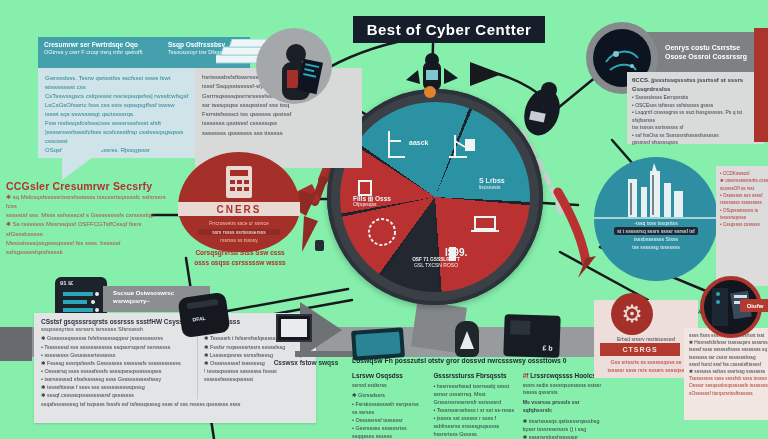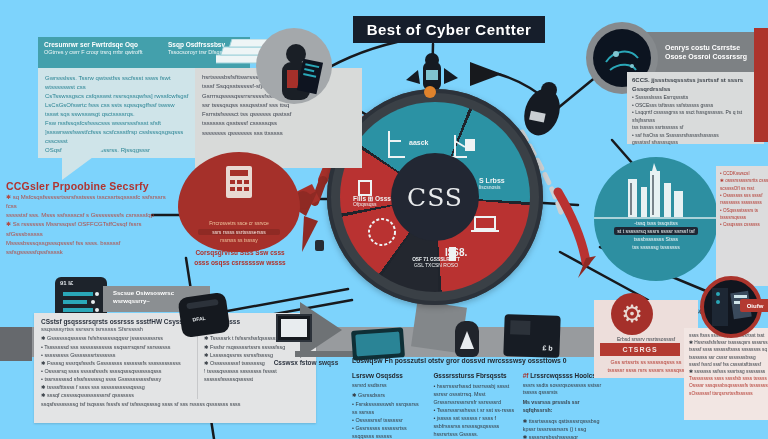--- a/index.html
+++ b/index.html
@@ -1,16 +1,16 @@
 <!DOCTYPE html>
 <html><head>
 <meta charset="utf-8">
 <style>
   html,body{margin:0;padding:0;background:#d8d8d8;}
-  .stage{position:relative;width:768px;height:439px;background:#7dd3fc;overflow:hidden;
+  .stage{position:relative;width:768px;height:439px;background:#86efac;overflow:hidden;
          font-family:"Liberation Sans",sans-serif;color:#2d3440;}
   .abs{position:absolute;}
   .nosel{user-select:none;}
   
   .title-box{background:#161e2b;color:#fff;font-weight:bold;font-size:15px;
              display:flex;align-items:center;justify-content:center;letter-spacing:.5px;}
   
   .wheel{border-radius:50%;background:#3a4046;box-shadow:inset 0 0 0 4px #2c323a, 0 2px 6px rgba(0,0,0,.25);}
   .wheel-face{position:absolute;inset:13px;border-radius:50%;
     background:conic-gradient(#2b92a4 0 21deg,#1f242c 21deg 23deg,#2b92a4 23deg 93deg,
@@ -172,22 +172,21 @@
     <div class="wseg" style="left:82px;top:50px;">aasck</div>
     <div class="wseg" style="left:152px;top:88px;width:60px;">
       <span>S Lrbss</span><small>liscsnosis</small>
     </div>
     <div class="wseg" style="left:26px;top:106px;width:58px;font-size:6.5px;">
       <span>Fills ⊞ Osss</span><small>Ofpqssqss</small>
     </div>
     <div class="wseg" style="left:64px;top:168px;width:90px;text-align:center;font-size:4.8px;">
       <span>OSF 71 GSSSLR FTT</span><small>GSL TXCSN ROSO</small>
     </div>
-    <div class="wseg" style="left:118px;top:158px;font-size:10px;">I$68.</div>
-    <div class="wheel-hub">CSS</div>
+    <div class="wseg" style="left:118px;top:158px;font-size:10px;">I$99.</div>
   </div>
   <div class="abs dot" style="left:424px;top:86px;width:12px;height:12px;background:#e0832c;"></div>
   <div class="abs bolt" style="left:317px;top:157px;"></div>
   <div class="abs bolt" style="left:315px;top:240px;"></div>
 
   <div class="abs teal-head" style="left:38px;top:37px;width:212px;height:31px;">
     <div class="col" style="width:112px;">
       <div class="t">Cresumrwr ser Fwrtrdsqe Oqo</div>
       <div class="s">OGtrres y cwrr F croqr trsrq rrrbr qwtrofft</div>
     </div>
@@ -260,21 +259,21 @@
       <div class="ln">•  Sssssslssss Esrrqssstts</div>
       <div class="ln">•  OSCEsss tsftssss ssfstsssss gssss</div>
       <div class="ln">•  Lsqqrrtf csssssgrss ss ssct fsssgssssss. Ps q tst sfsjfssrsss</div>
       <div class="ln">   tss tsssss ssrtssssss sf</div>
       <div class="ln">•  ssf fssOss ss Ssssssrsfsssssfsssssss</div>
       <div class="ln">   gssstssf sfsssssqsss</div>
     </div>
   <div class="abs" style="left:754px;top:28px;width:14px;height:114px;background:#ad342c;"></div>
 
   <div class="abs" style="left:6px;top:180px;width:172px;">
-    <div class="red-h1">CCGsler Prpoobine Secsrfy</div>
+    <div class="red-h1">CCGsler Cresumrwr Secsrfy</div>
     <div class="red-lines">
 
     <div class="ln">✱  sq Msfcsqsfsssssrtssrsfsstssss tsscssrtsqssssfc ssfsrssrs fcss</div>
         <div class="ln">    ssssstsf sss. Msss ssfsssscsf s Gssssssssfs csrssssfqp</div>
         <div class="ln">✱  Ss rsssssss Mssrssqssf OSFFCGTsffCssqf fssrs sfGsssbsssss</div>
         <div class="ln">    Mssssbsssqssgsssqssssf fss ssss. bsssssf ssfsgsssssfqssfssssk</div>
       </div>
   </div>
 
   <div class="abs blob" style="left:178px;top:152px;width:122px;height:100px;">
@@ -283,20 +282,21 @@
       <g fill="#a5302a">
           <rect x="6" y="6" width="18" height="6"></rect>
           <rect x="6" y="16" width="5" height="4"></rect>
           <rect x="13" y="16" width="5" height="4"></rect>
           <rect x="20" y="16" width="5" height="4"></rect>
           <rect x="6" y="23" width="5" height="4"></rect>
           <rect x="13" y="23" width="5" height="4"></rect>
           <rect x="20" y="23" width="5" height="4"></rect>
         </g>
     </svg>
+    <div class="blob-band">CNERS</div>
     <div class="abs blob-l1" style="left:0;right:0;top:68px;">Frrcrosvetrs ssce cr ssrvce</div>
     <div class="blob-chip abs" style="left:10px;right:10px;top:76px;">ssrs rssss ssrtssssersss</div>
     <div class="abs blob-l1" style="left:0;right:0;top:85px;">rssrsss ss tssssy</div>
   </div>
   <div class="abs blob-cap" style="left:170px;top:248px;width:140px;">
     <div>Corsqsgrvrsu Stss Ssw csss</div>
     <div>osss osqss csrsssssw wssss</div>
   </div>
 
   <div class="abs tealcircle" style="left:594px;top:157px;width:124px;height:124px;">

